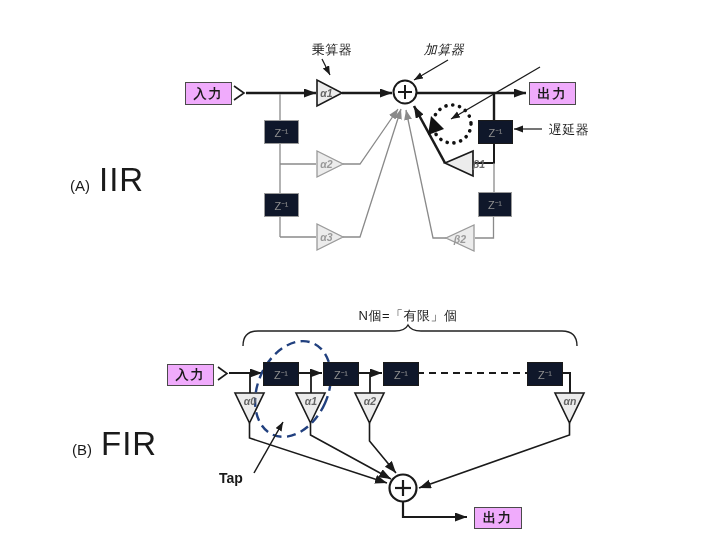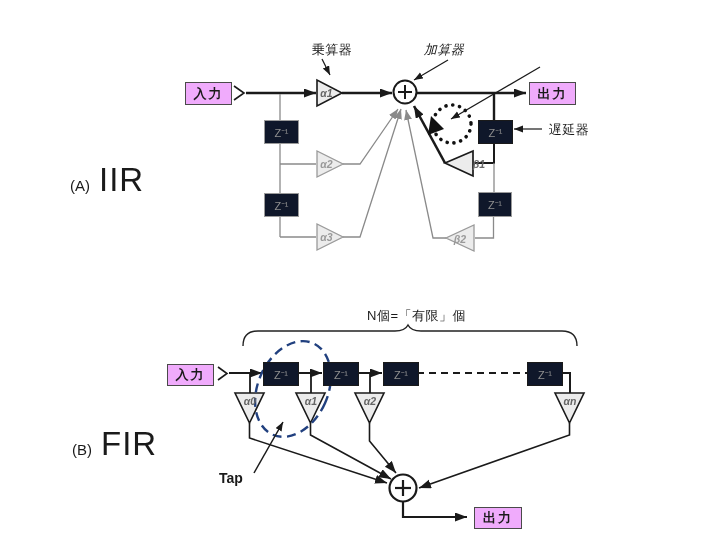--- a/index.html
+++ b/index.html
@@ -151,21 +151,21 @@
   <div class="abs coef coef-gray" style="left:317px;top:156px;width:19px;height:15px;">α2</div>
   <div class="abs coef coef-gray" style="left:317px;top:229px;width:19px;height:15px;text-align:center;">α3</div>
   <div class="abs coef coef-dark" style="left:469px;top:156px;width:20px;height:15px;">β1</div>
   <div class="abs coef coef-gray" style="left:450px;top:231px;width:20px;height:15px;">β2</div>
 
   <div class="abs section" style="left:70px;top:161px;">
     <span class="pfx">(A)</span>
     <span class="ttl">IIR</span>
   </div>
 
-  <div class="abs lbl" style="left:350px;top:307px;width:116px;text-align:right;">N個=「有限」個</div>
+  <div class="abs lbl" style="left:350px;top:307px;width:116px;">N個=「有限」個</div>
 
   <div class="abs iobox" style="left:167px;top:364px;width:45px;height:20px;">入力</div>
   <div class="abs iobox" style="left:474px;top:507px;width:46px;height:20px;">出力</div>
 
   <div class="abs zbox zb-black" style="left:263px;top:362px;width:34px;height:22px;">Z⁻¹</div>
   <div class="abs zbox zb-black" style="left:323px;top:362px;width:34px;height:22px;">Z⁻¹</div>
   <div class="abs zbox zb-black" style="left:383px;top:362px;width:34px;height:22px;">Z⁻¹</div>
   <div class="abs zbox zb-black" style="left:527px;top:362px;width:34px;height:22px;">Z⁻¹</div>
 
   <div class="abs coef coef-dark" style="left:236px;top:394px;width:28px;height:13px;">α0</div>

